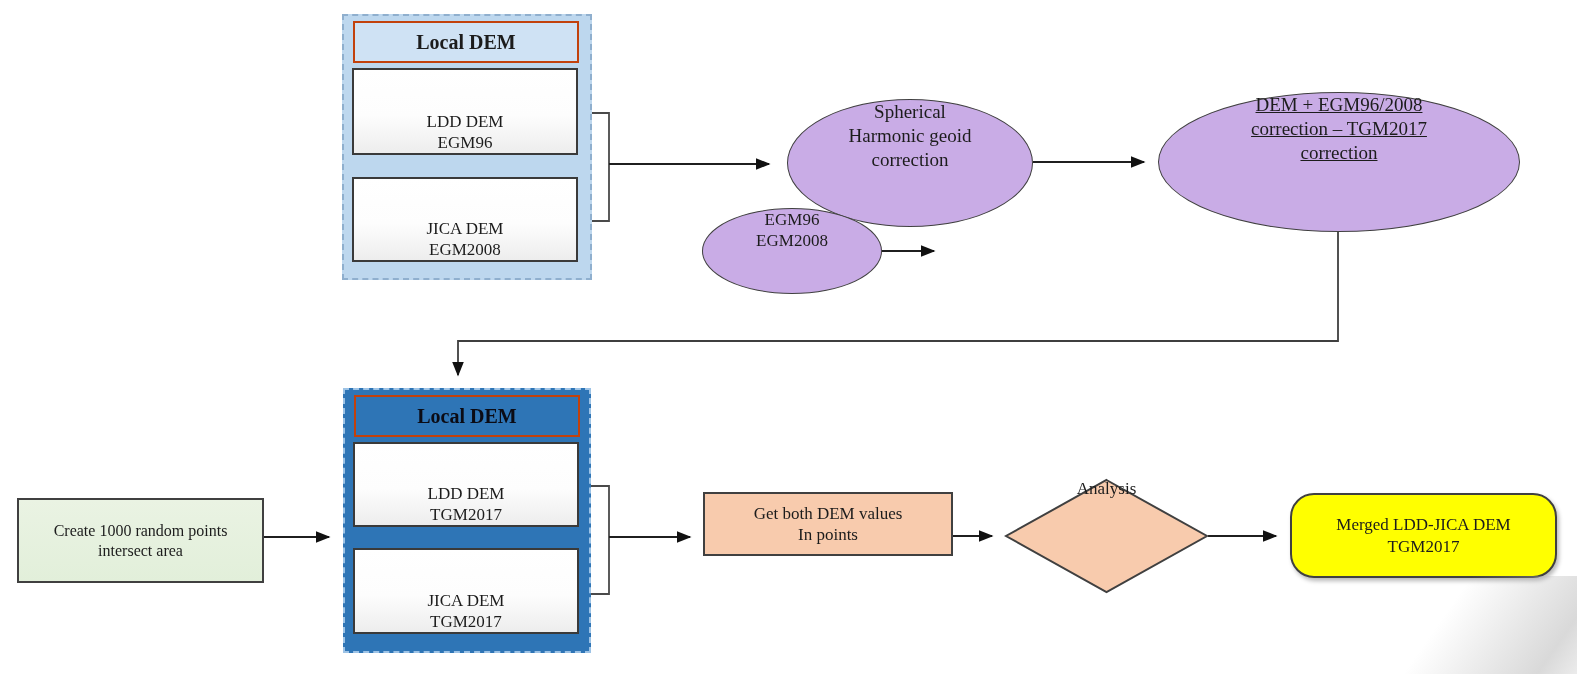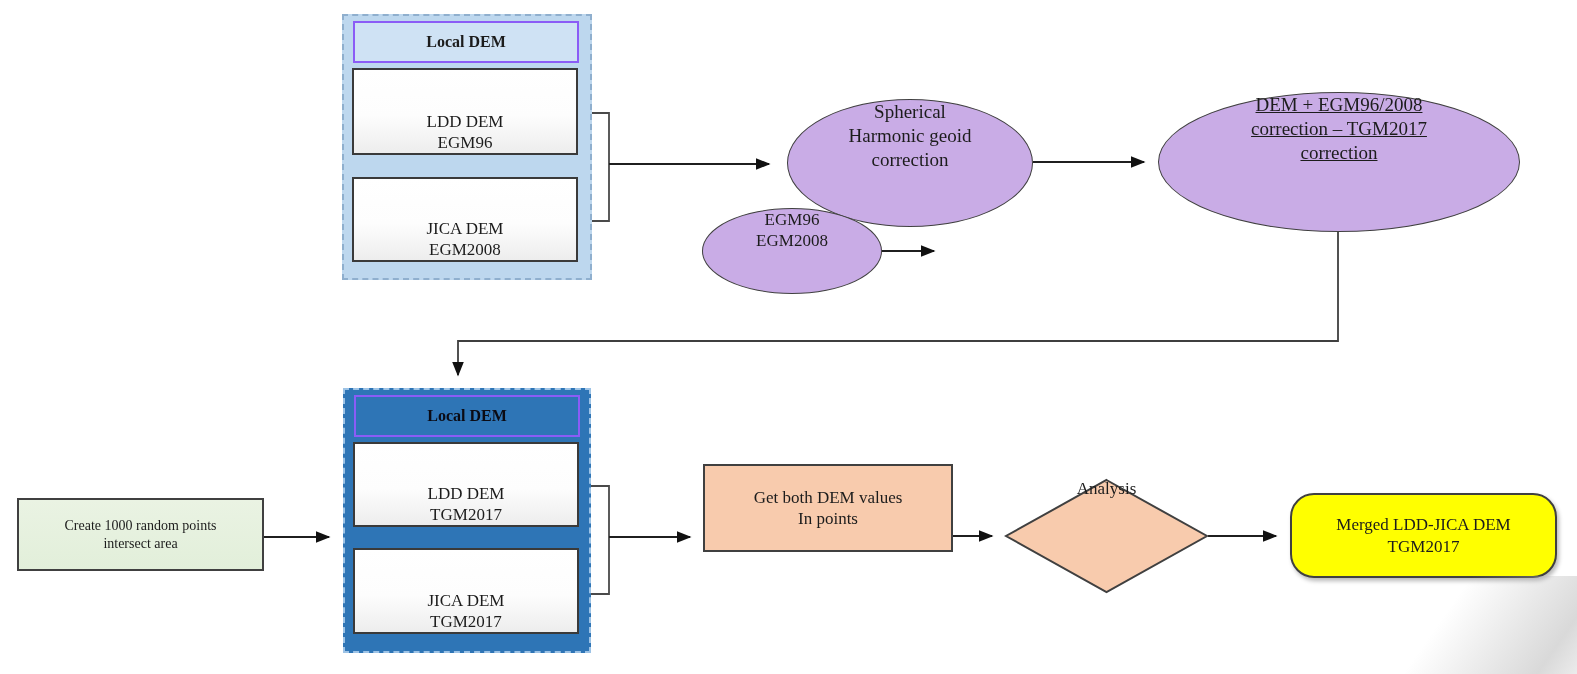--- a/index.html
+++ b/index.html
@@ -23,23 +23,23 @@
   .group-top {
     background: #BDD7EE;
     border: 2px dashed #8FAFCE;
   }
   .group-bottom {
     background: #2E75B6;
     border: 2px dashed #9DC3E6;
   }
   .group-header {
     position: absolute;
-    border: 2px solid #8b5cf6;
+    border: 2px solid #c2410c;
     font-weight: bold;
-    font-size: 16px;
+    font-size: 20px;
     display: flex; align-items: center; justify-content: center;
   }
   .group-header.light { background: #CFE2F4; }
   .group-header.dark { background: #2E75B6; color: #0b0b14; }
   .white-box {
     position: absolute;
     background: linear-gradient(180deg, #ffffff 0%, #fdfdfd 55%, #ededed 100%);
     border: 2px solid #3a3a3a;
     display: flex; align-items: flex-end; justify-content: center;
     font-size: 17px;
@@ -147,26 +147,26 @@
     <div class="white-box" style="left:8px; top:52px; width:226px; height:85px;">
       <span class="txt">LDD DEM
 TGM2017</span>
     </div>
     <div class="white-box" style="left:8px; top:158px; width:226px; height:86px;">
       <span class="txt">JICA DEM
 TGM2017</span>
     </div>
   </div>
 
-  <div class="abs node-rect green" style="left:17px; top:498px; width:247px; height:73px; font-size:14px;">
+  <div class="abs node-rect green" style="left:17px; top:498px; width:247px; height:85px; font-size:16px;">
     <span class="txt">Create 1000 random points
 intersect area</span>
   </div>
 
-  <div class="abs node-rect peach" style="left:703px; top:464px; width:250px; height:88px;">
+  <div class="abs node-rect peach" style="left:703px; top:492px; width:250px; height:64px;">
     <span class="txt">Get both DEM values
 In points</span>
   </div>
 
   <div class="abs" style="left:1004px; top:478px; width:205px; height:116px;">
     <svg width="205" height="116" viewBox="0 0 205 116">
       <polygon points="102.5,2 203,58 102.5,114 2,58" fill="#F8CBAD" stroke="#404040" stroke-width="2"></polygon>
     </svg>
     <div class="diamond-label" style="left:0; top:0;">
       <span class="txt">Analysis</span>

